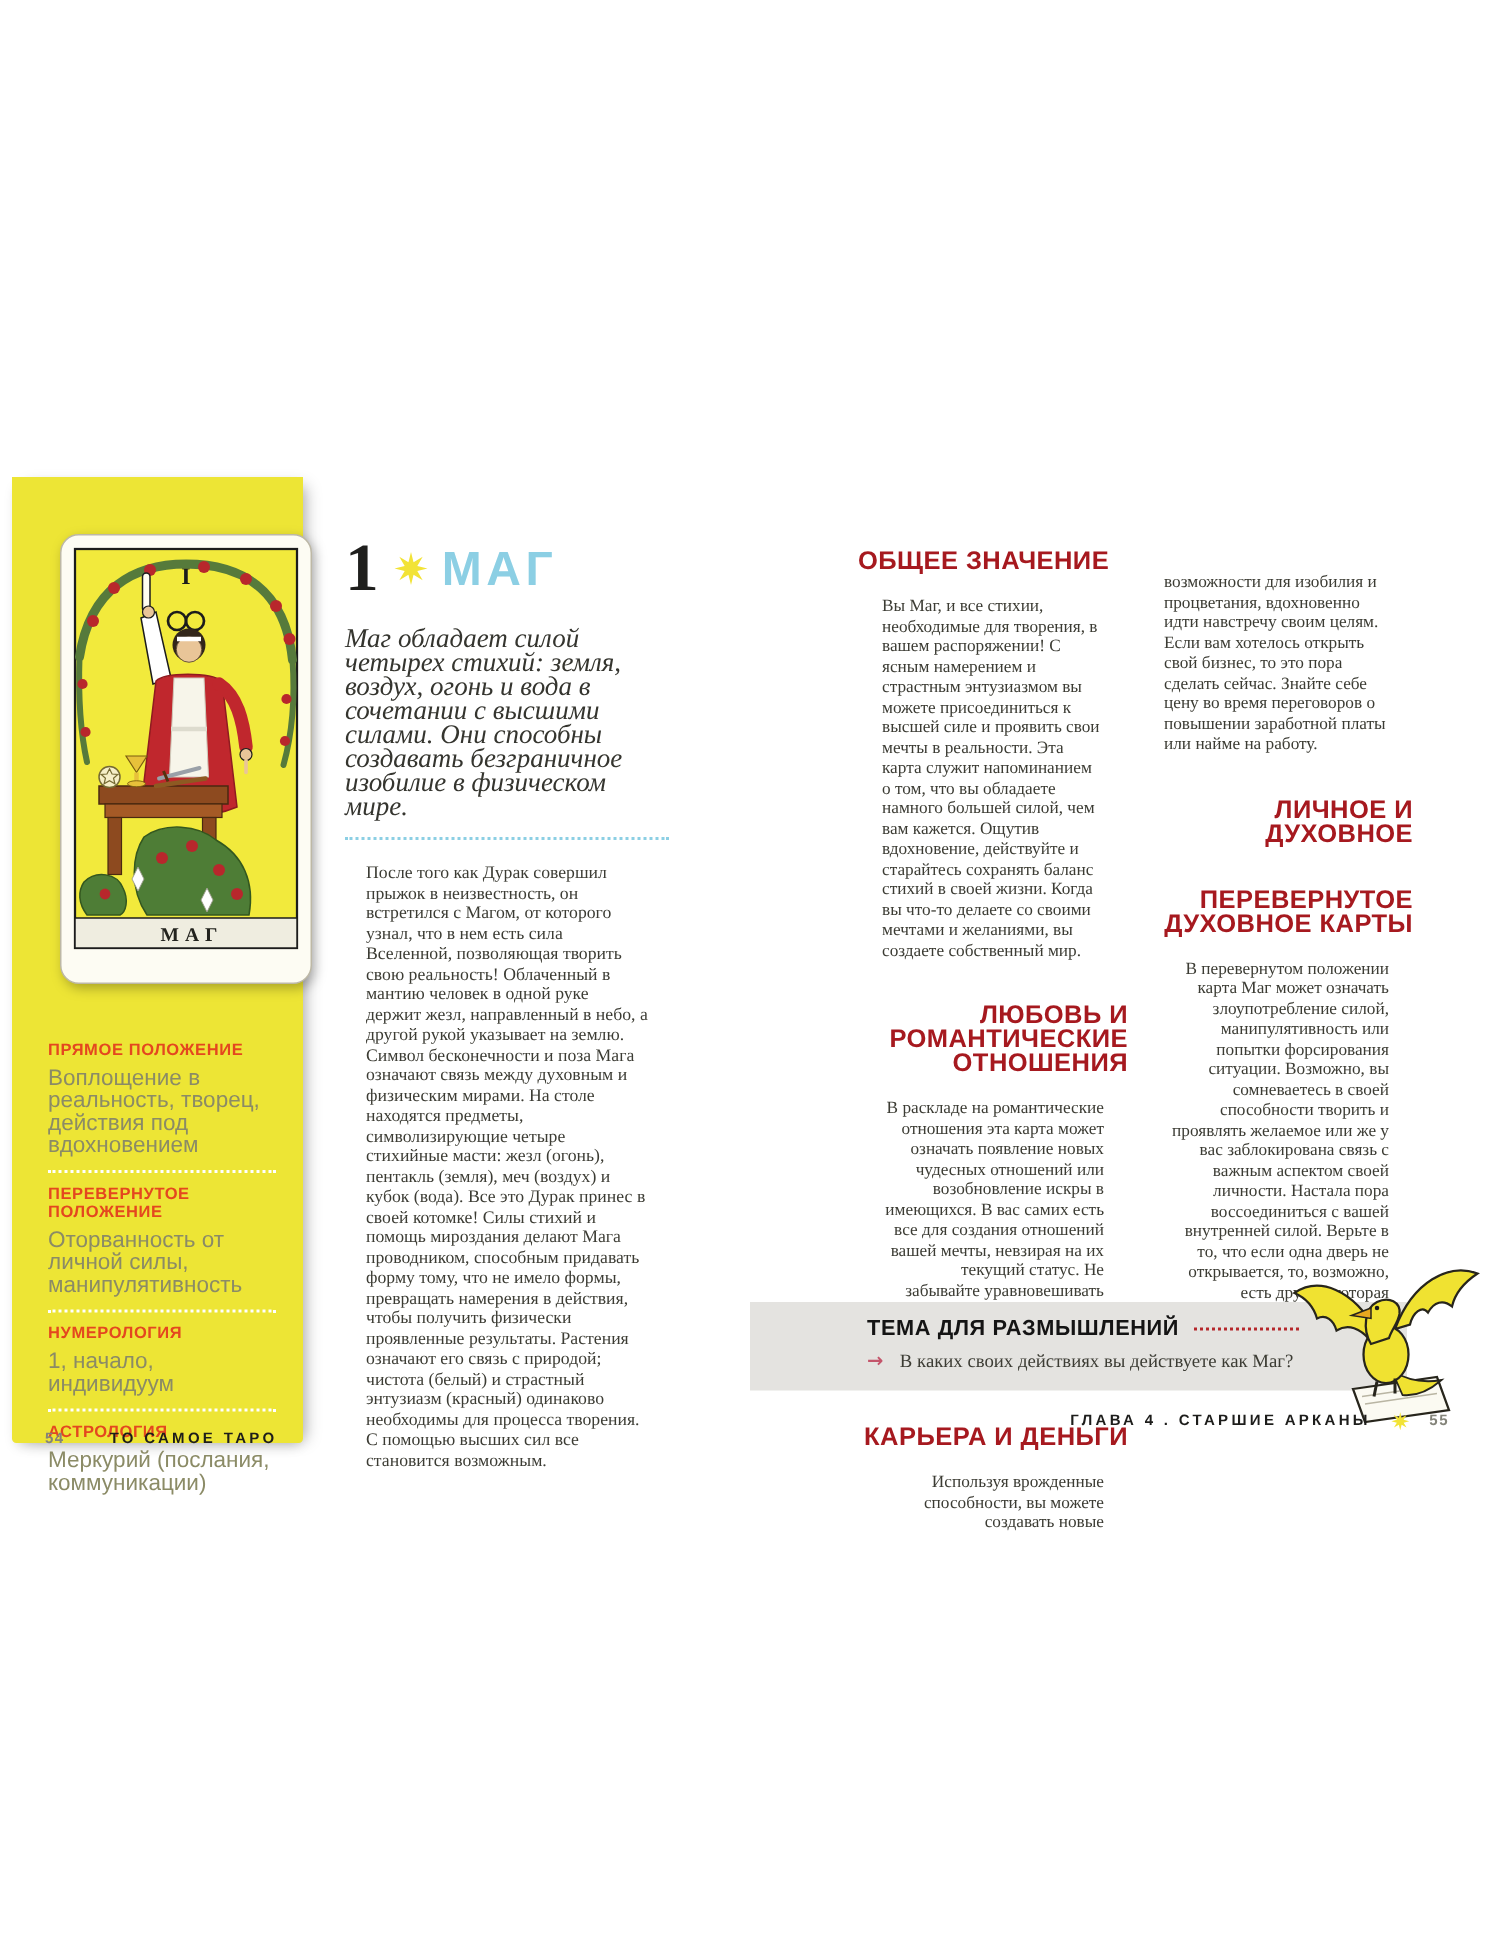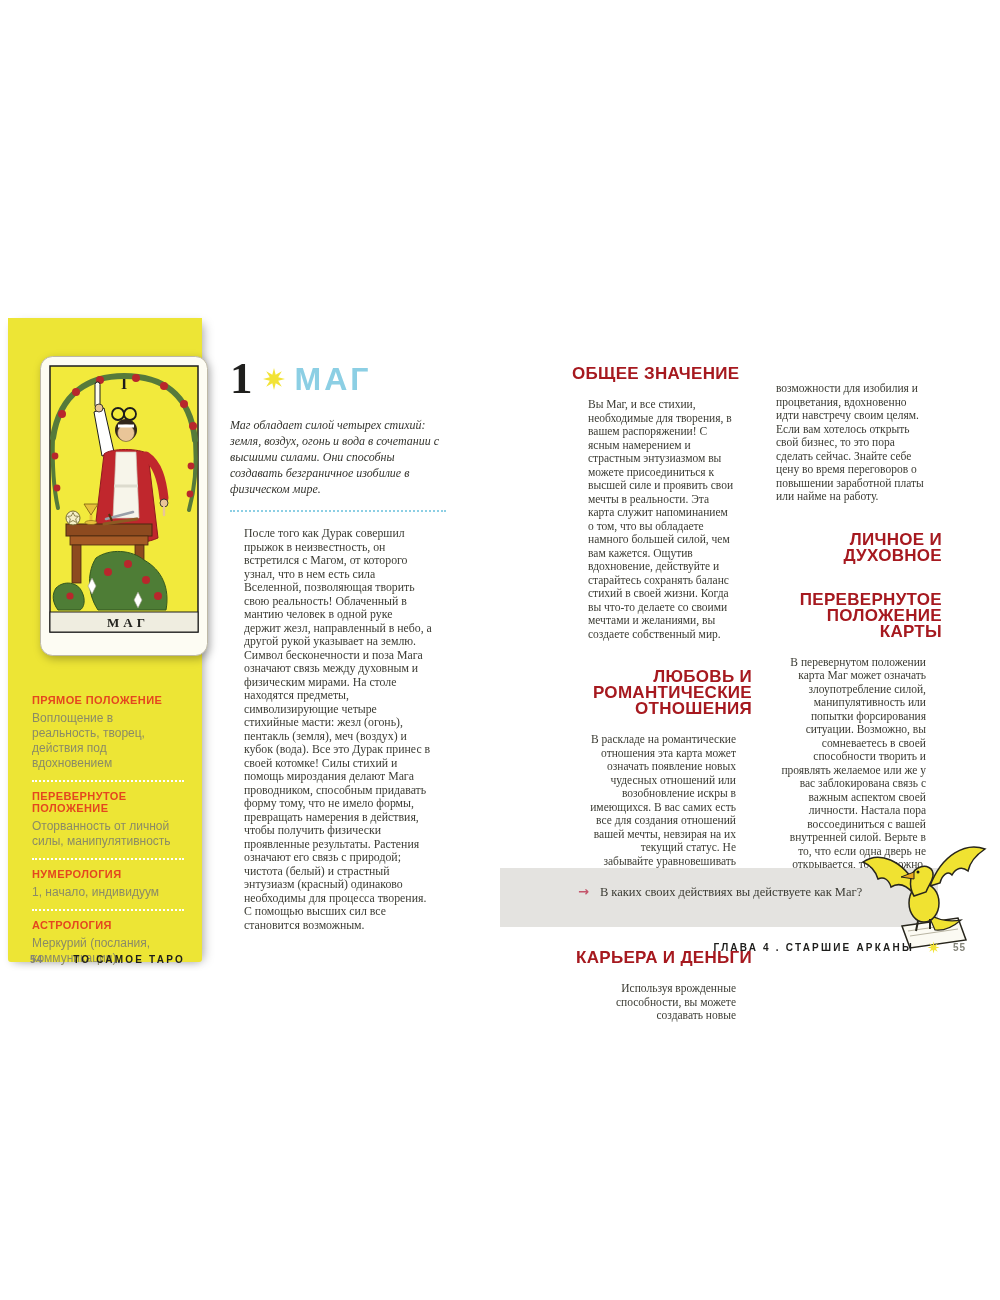--- a/index.html
+++ b/index.html
@@ -21,41 +21,41 @@
     filter:drop-shadow(2px 3px 4px rgba(0,0,0,.28));
   }
   .side-sections {
     position:absolute; left:32px; top:694px; width:152px;
     font-family:"Liberation Sans", sans-serif;
   }
   .side-title {
     margin:0 0 5px; font-size:11px; font-weight:800; letter-spacing:.4px;
     color:#e4471f;
   }
-  .side-text { margin:0; font-size:12px; line-height:15px; color:#8b8b66; }
+  .side-text { margin:0; font-size:15px; line-height:15px; color:#8b8b66; }
   .side-sep  { border-top:2px dotted #ffffff; margin:9px 0 8px; }
 
   .footer-left {
     position:absolute; left:30px; top:954px;
     font-family:"Liberation Sans", sans-serif; font-size:10px; font-weight:800;
     letter-spacing:2.2px; color:#1d1d1b; display:flex; gap:30px; align-items:flex-end;
   }
   .footer-left .pnum { color:#84847a; font-weight:700; letter-spacing:1px; }
 
   
   .article { position:absolute; left:230px; top:356px; width:216px; }
   .title-row { display:flex; align-items:center; gap:9px; }
   .art-number { font-size:45px; line-height:1; font-weight:bold; color:#1f1f1d; }
   .art-title {
     font-family:"Liberation Sans", sans-serif; font-size:32px; font-weight:800;
     letter-spacing:3px; color:#8ccfe4; line-height:1;
   }
   .star-svg { flex:0 0 auto; }
   .intro {
-    margin:16px 0 0; font-style:italic; font-size:12px; line-height:16px;
+    margin:16px 0 0; font-style:italic; font-size:18px; line-height:16px;
     color:#35352f;
   }
   .intro-sep { border-top:2px dotted #8ccfe4; margin:13px 0 15px; }
   .art-body { margin:14px; font-size:11.8px; line-height:13.5px; color:#3c3c34; }
 
   
   .col { position:absolute; top:366px; }
   .col2 { left:572px; width:180px; }
   .col3 { left:760px; width:182px; }
   .sec + .sec { margin-top:28px;text-align:right; }
@@ -238,27 +238,31 @@
 
   <div class="col col3">
     <div class="sec">
 
       <p class="sec-text">возможности для изобилия и процветания, вдохновенно идти навстречу своим целям. Если вам хотелось открыть свой бизнес, то это пора сделать сейчас. Знайте себе цену во время переговоров о повышении заработной платы или найме на работу.</p>
     </div>
     <div class="sec">
       <h4 class="sec-title">ЛИЧНОЕ И ДУХОВНОЕ</h4>
     </div>
     <div class="sec">
-      <h4 class="sec-title">ПЕРЕВЕРНУТОЕ ПОЛОЖЕНИЕ КАРТЫ</h4>
+      <h4 class="sec-title">ПЕРЕВЕРНУТОЕ ДУХОВНОЕ КАРТЫ</h4>
       <p class="sec-text">В перевернутом положении карта Маг может означать злоупотребление силой, манипулятивность или попытки форсирования ситуации. Возможно, вы сомневаетесь в своей способности творить и проявлять желаемое или же у вас заблокирована связь с важным аспектом своей личности. Настала пора воссоединиться с вашей внутренней силой. Верьте в то, что если одна дверь не открывается, то, возможно, есть другая, которая существенно лучше. Если ощущаете заблокированность, перенаправьте свою энергию.</p>
     </div>
   </div>
 
   <div class="theme-box">
     <div class="theme-inner">
+      <div class="theme-head">
+        <span class="theme-title">ТЕМА ДЛЯ РАЗМЫШЛЕНИЙ</span>
+        <span class="theme-dots"></span>
+      </div>
       <div class="theme-q">
         <span class="q-arrow">→</span>
         <span class="q-text">В каких своих действиях вы действуете как Маг?</span>
       </div>
     </div>
   </div>
 
   <svg class="bird" viewBox="0 0 134 120" xmlns="http://www.w3.org/2000/svg">
     <polygon points="44,92 100,84 108,106 52,114" fill="#fbfaf2" stroke="#27251c" stroke-width="1.5"></polygon>
     <path d="M50 97 L98 90 M52 102 L100 95" stroke="#b9b5a3" stroke-width="1" fill="none"></path>

